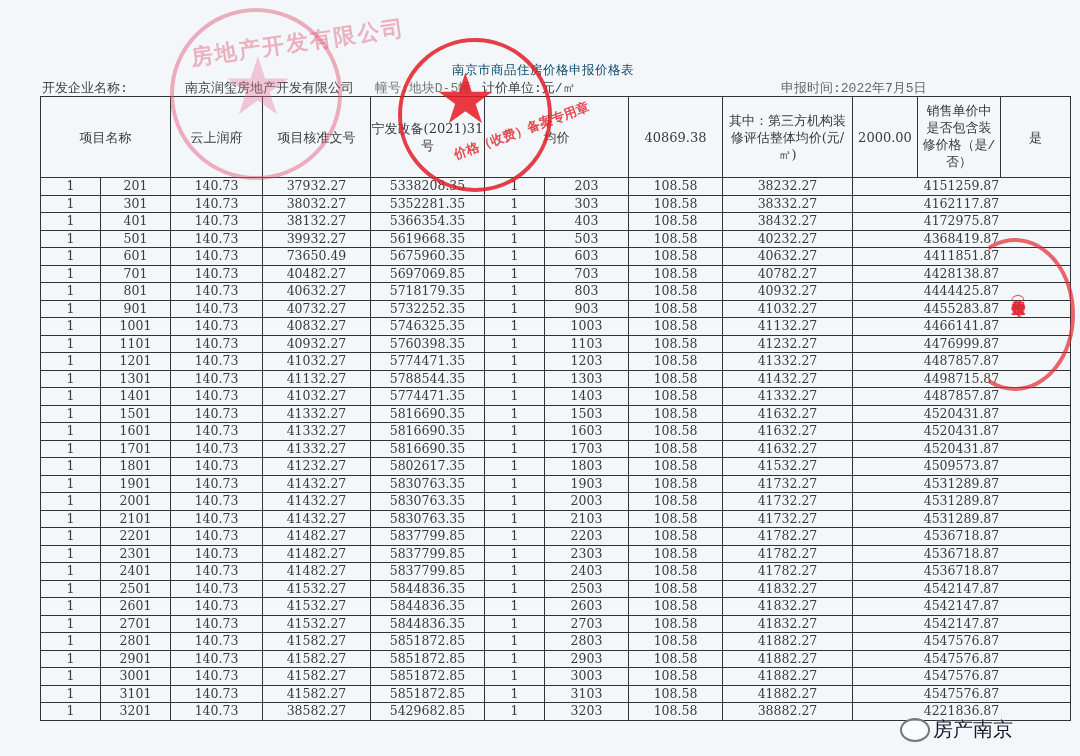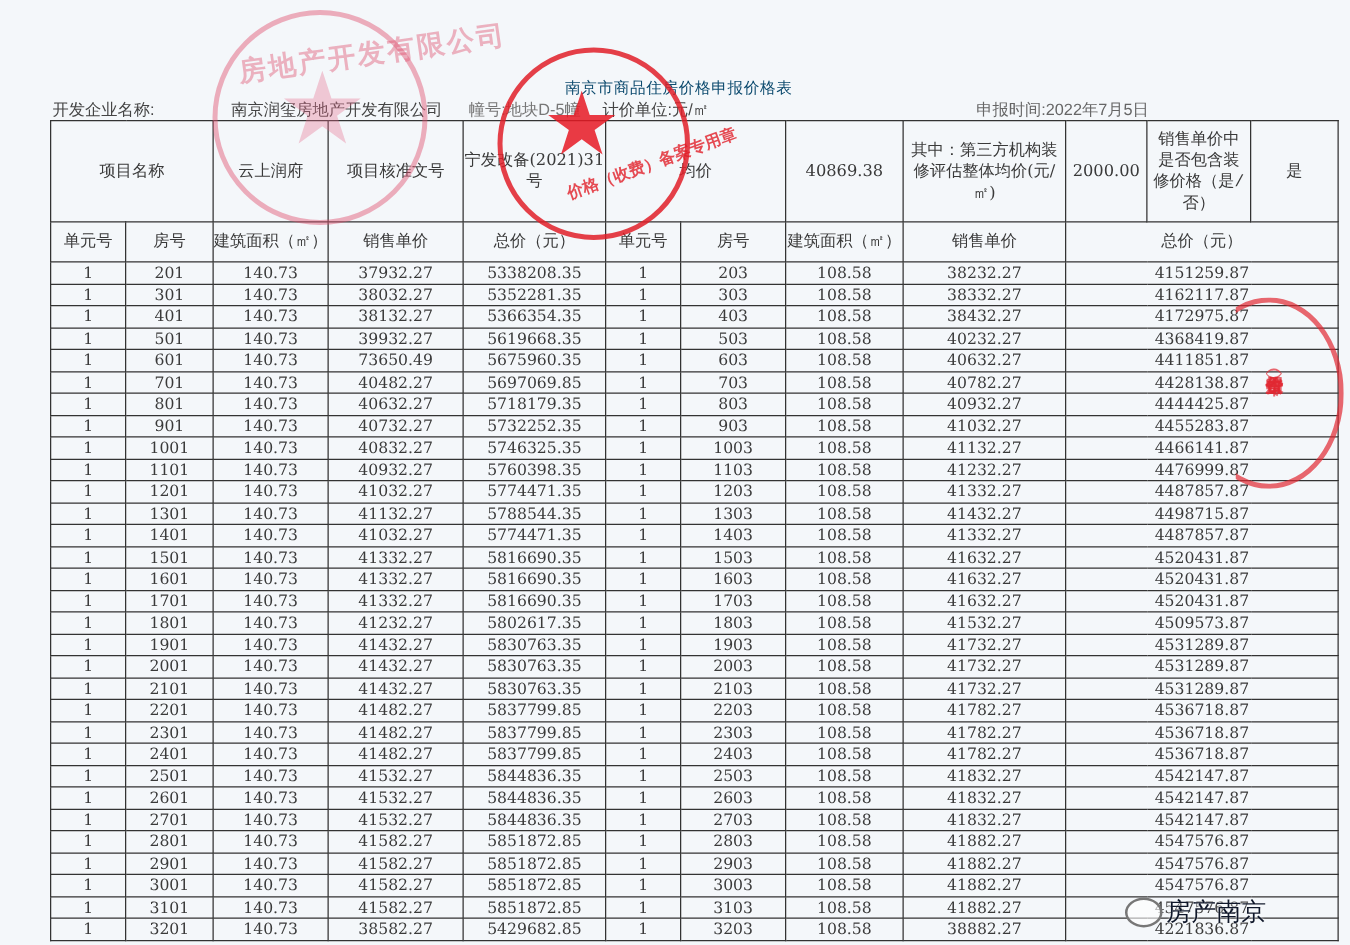--- a/index.html
+++ b/index.html
@@ -8,21 +8,21 @@
     background:#f4f7fa;
     font-family: "DejaVu Serif", "Liberation Serif", serif;
     color:#333;
   }
   .page { position:absolute; left:0; top:0; width:1080px; height:756px; }
   .doc-title {
     position:absolute; left:452px; top:62px; font-size:12.5px; color:#0c4a6e;
     font-family:"DejaVu Sans","Liberation Sans",sans-serif; letter-spacing:0.5px;
   }
   .hdr-line { position:absolute; top:79px; font-size:13px; color:#444;
-    font-family:Liberation Sans, sans-serif; white-space:nowrap; }
+    font-family:Liberation Mono, monospace; white-space:nowrap; }
   .hdr-dev-label { left:42px; }
   .hdr-dev-name { left:168px;margin-left:17px; }
   .hdr-building { left:375px; color:#777; }
   .hdr-unit { left:482px; }
   .hdr-date { left:745px; color:#666;margin-left:36px; }
 
   table.grid {
     position:absolute; left:40px; top:96px;
     border-collapse:collapse; table-layout:fixed;
     width:1030px;
@@ -100,32 +100,20 @@
       <td>云上润府</td>
       <td>项目核准文号</td>
       <td>宁发改备(2021)31号</td>
       <td colspan="2">均价</td>
       <td>40869.38</td>
       <td style="padding:0 4px;">其中：第三方机构装修评估整体均价(元/㎡)</td>
       <td>2000.00</td>
       <td style="padding:0 3px;font-family:Liberation Mono, monospace;">销售单价中是否包含装修价格（是/否）</td>
       <td>是</td>
     </tr>
-    <tr class="colhead">
-      <td>单元号</td>
-      <td>房号</td>
-      <td>建筑面积（㎡）</td>
-      <td>销售单价</td>
-      <td>总价（元）</td>
-      <td>单元号</td>
-      <td>房号</td>
-      <td>建筑面积（㎡）</td>
-      <td>销售单价</td>
-      <td colspan="3">总价（元）</td>
-    </tr>
     </tbody>
       <tbody id="rows-body">
         <tr class="row">
           <td>1</td>
           <td>201</td>
           <td>140.73</td>
           <td>37932.27</td>
           <td>5338208.35</td>
           <td>1</td>
           <td>203</td>

